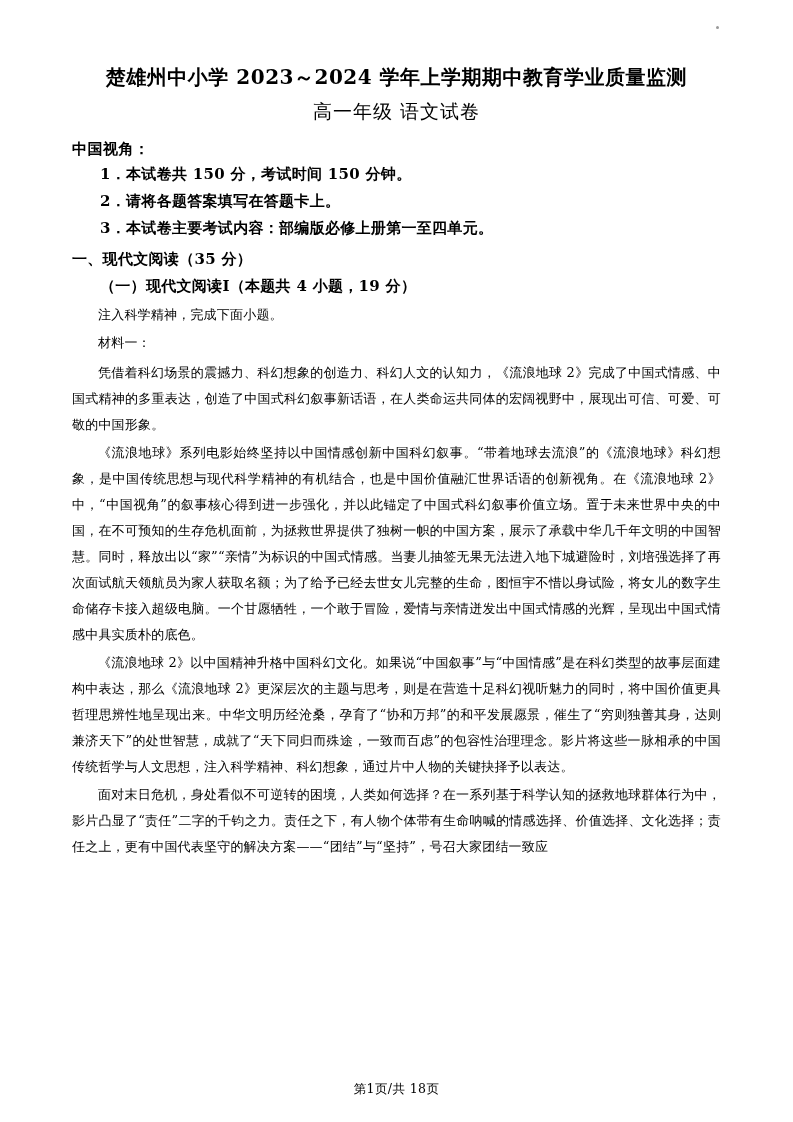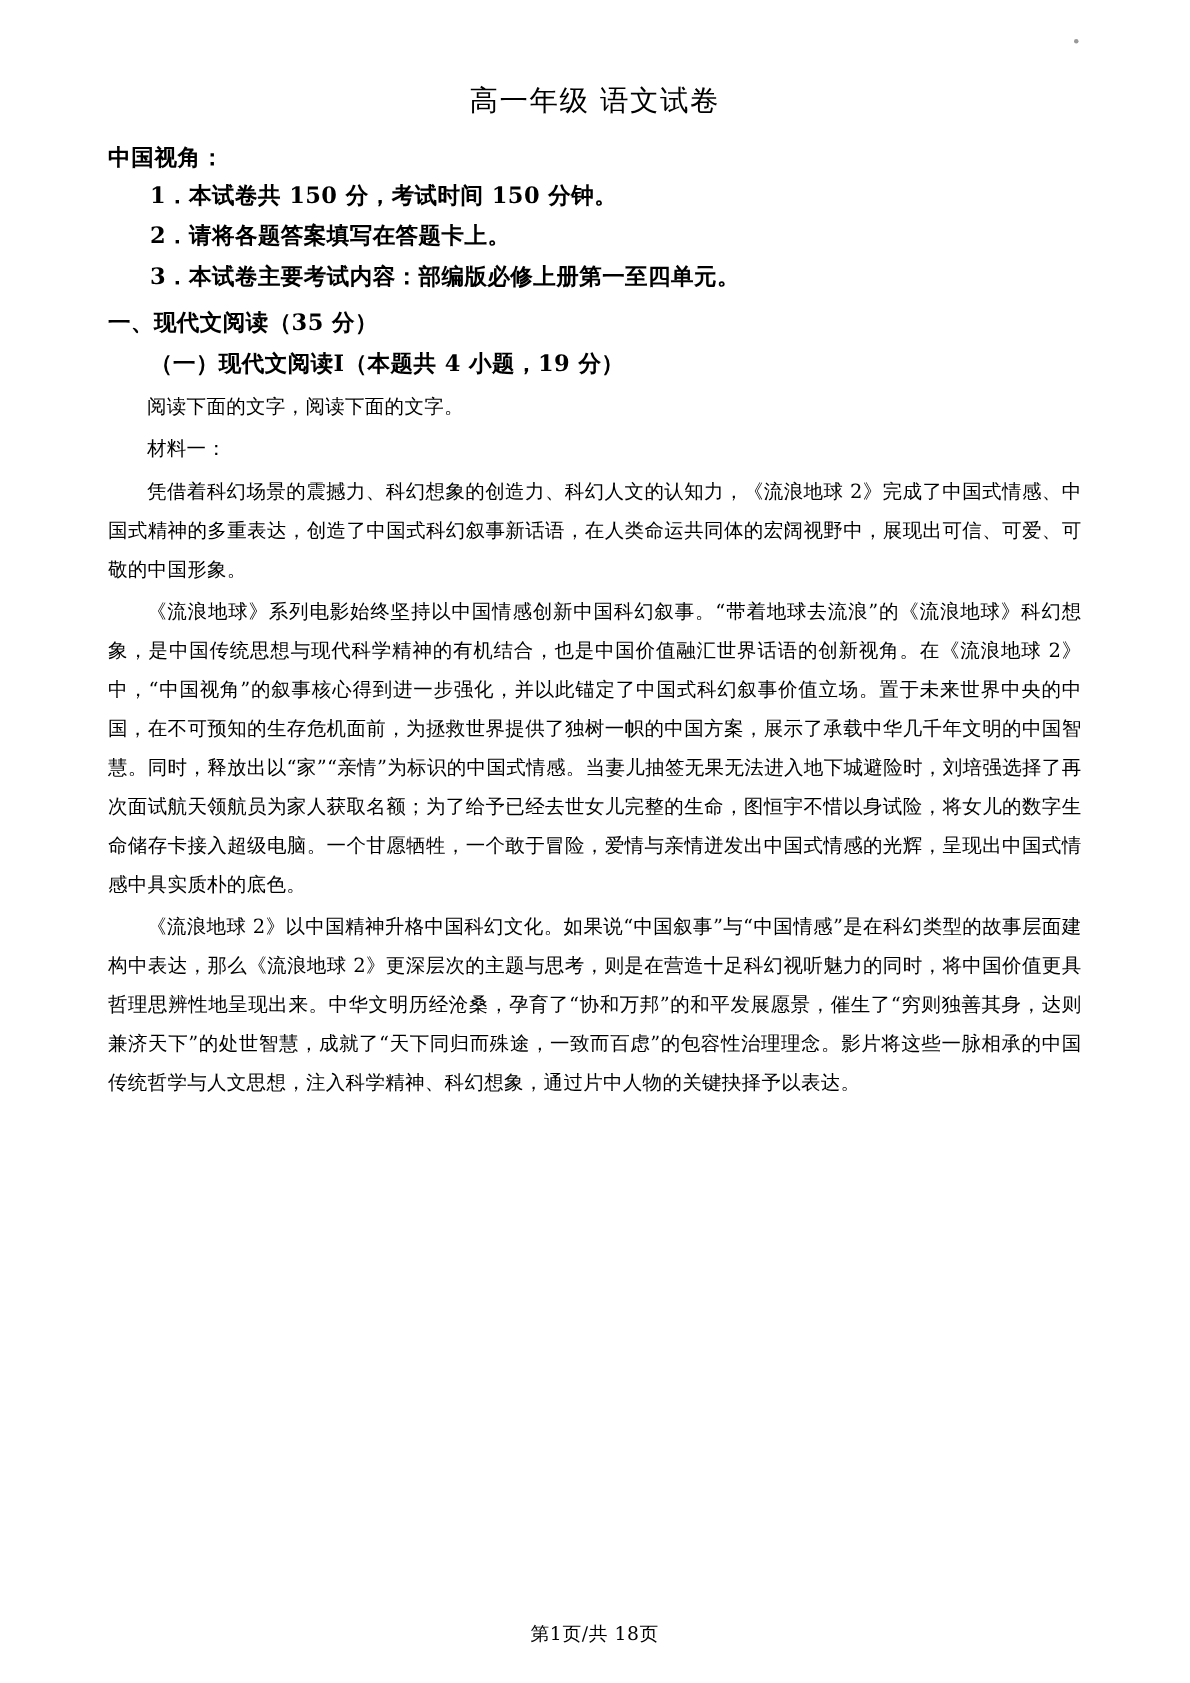--- a/index.html
+++ b/index.html
@@ -105,31 +105,33 @@
     letter-spacing: 0.4px;
   }
 </style>
 </head>
 <body>
 
 <div class="page">
 
   <div class="corner-dot"></div>
 
+  <h1 class="title-1">楚雄州中小学 2023～2024 学年上学期期中教育学业质量监测</h1>
   <h2 class="title-2">高一年级  语文试卷</h2>
 
   <div class="notice-head">中国视角：</div>
   <div class="notice-item">1．本试卷共 150 分，考试时间 150 分钟。</div>
   <div class="notice-item">2．请将各题答案填写在答题卡上。</div>
   <div class="notice-item">3．本试卷主要考试内容：部编版必修上册第一至四单元。</div>
 
   <div class="sec-head">一、现代文阅读（35 分）</div>
   <div class="sub-head">（一）现代文阅读Ⅰ（本题共 4 小题，19 分）</div>
 
-  <div class="instr">阅读下面的文字，阅读下面的文字。</div>
+  <div class="instr">注入科学精神，完成下面小题。</div>
   <div class="matl">材料一：</div>
 
   <p class="body-p">凭借着科幻场景的震撼力、科幻想象的创造力、科幻人文的认知力，《流浪地球 2》完成了中国式情感、中国式精神的多重表达，创造了中国式科幻叙事新话语，在人类命运共同体的宏阔视野中，展现出可信、可爱、可敬的中国形象。</p>
   <p class="body-p">《流浪地球》系列电影始终坚持以中国情感创新中国科幻叙事。“带着地球去流浪”的《流浪地球》科幻想象，是中国传统思想与现代科学精神的有机结合，也是中国价值融汇世界话语的创新视角。在《流浪地球 2》中，“中国视角”的叙事核心得到进一步强化，并以此锚定了中国式科幻叙事价值立场。置于未来世界中央的中国，在不可预知的生存危机面前，为拯救世界提供了独树一帜的中国方案，展示了承载中华几千年文明的中国智慧。同时，释放出以“家”“亲情”为标识的中国式情感。当妻儿抽签无果无法进入地下城避险时，刘培强选择了再次面试航天领航员为家人获取名额；为了给予已经去世女儿完整的生命，图恒宇不惜以身试险，将女儿的数字生命储存卡接入超级电脑。一个甘愿牺牲，一个敢于冒险，爱情与亲情迸发出中国式情感的光辉，呈现出中国式情感中具实质朴的底色。</p>
   <p class="body-p">《流浪地球 2》以中国精神升格中国科幻文化。如果说“中国叙事”与“中国情感”是在科幻类型的故事层面建构中表达，那么《流浪地球 2》更深层次的主题与思考，则是在营造十足科幻视听魅力的同时，将中国价值更具哲理思辨性地呈现出来。中华文明历经沧桑，孕育了“协和万邦”的和平发展愿景，催生了“穷则独善其身，达则兼济天下”的处世智慧，成就了“天下同归而殊途，一致而百虑”的包容性治理理念。影片将这些一脉相承的中国传统哲学与人文思想，注入科学精神、科幻想象，通过片中人物的关键抉择予以表达。</p>
+  <p class="body-p">面对末日危机，身处看似不可逆转的困境，人类如何选择？在一系列基于科学认知的拯救地球群体行为中，影片凸显了“责任”二字的千钧之力。责任之下，有人物个体带有生命呐喊的情感选择、价值选择、文化选择；责任之上，更有中国代表坚守的解决方案——“团结”与“坚持”，号召大家团结一致应</p>
 
   <div class="footer">第1页/共 18页</div>
 </div>
 
 </body></html>

